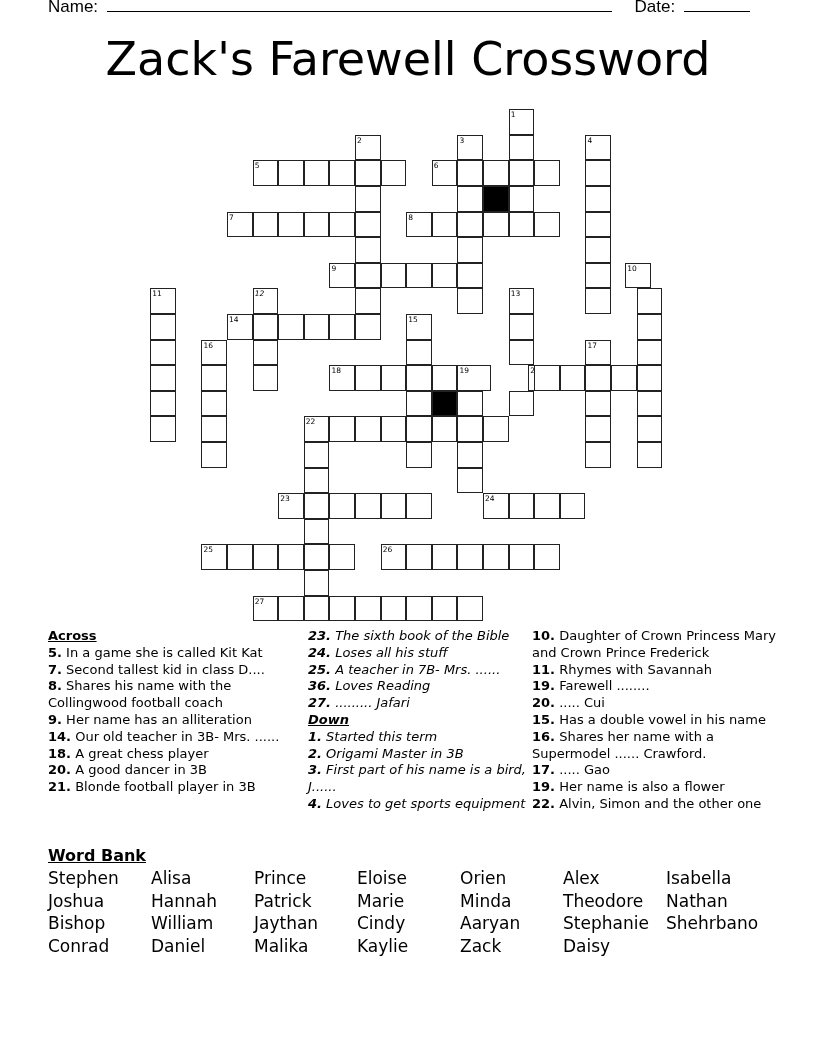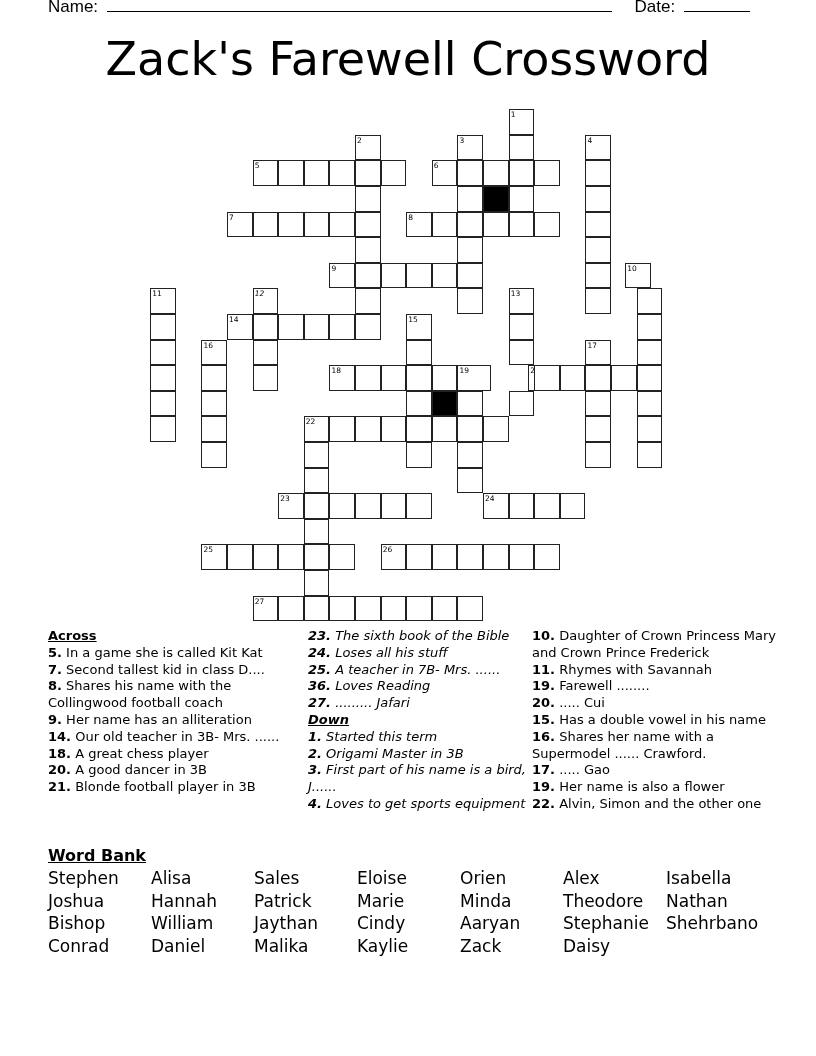--- a/index.html
+++ b/index.html
@@ -270,21 +270,21 @@
     <div class="clue"><b>16.</b><span> Shares her name with a Supermodel ...... Crawford.</span></div>
     <div class="clue"><b>17.</b><span> ..... Gao</span></div>
     <div class="clue"><b>19.</b><span> Her name is also a flower</span></div>
     <div class="clue"><b>22.</b><span> Alvin, Simon and the other one</span></div>
   </div>
 
 <div class="wb-title">Word Bank</div>
 <div class="wordbank" id="wordbank">
     <div>Stephen</div>
     <div>Alisa</div>
-    <div>Sales</div>
+    <div>Prince</div>
     <div>Eloise</div>
     <div>Orien</div>
     <div>Alex</div>
     <div>Isabella</div>
     <div>Joshua</div>
     <div>Hannah</div>
     <div>Patrick</div>
     <div>Marie</div>
     <div>Minda</div>
     <div>Theodore</div>

